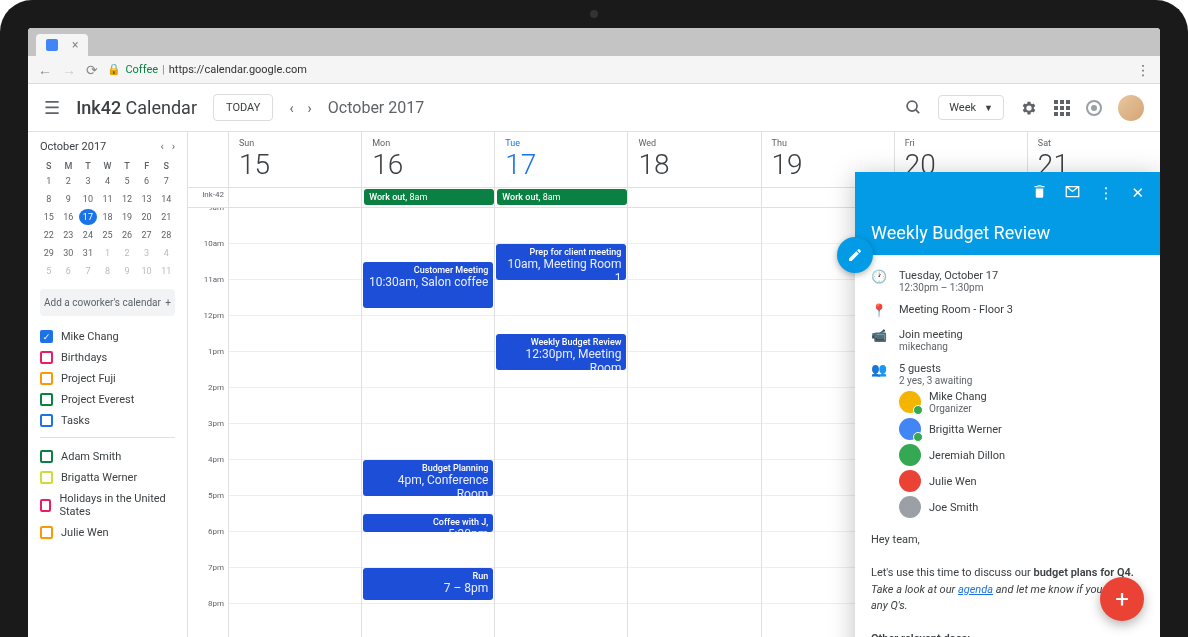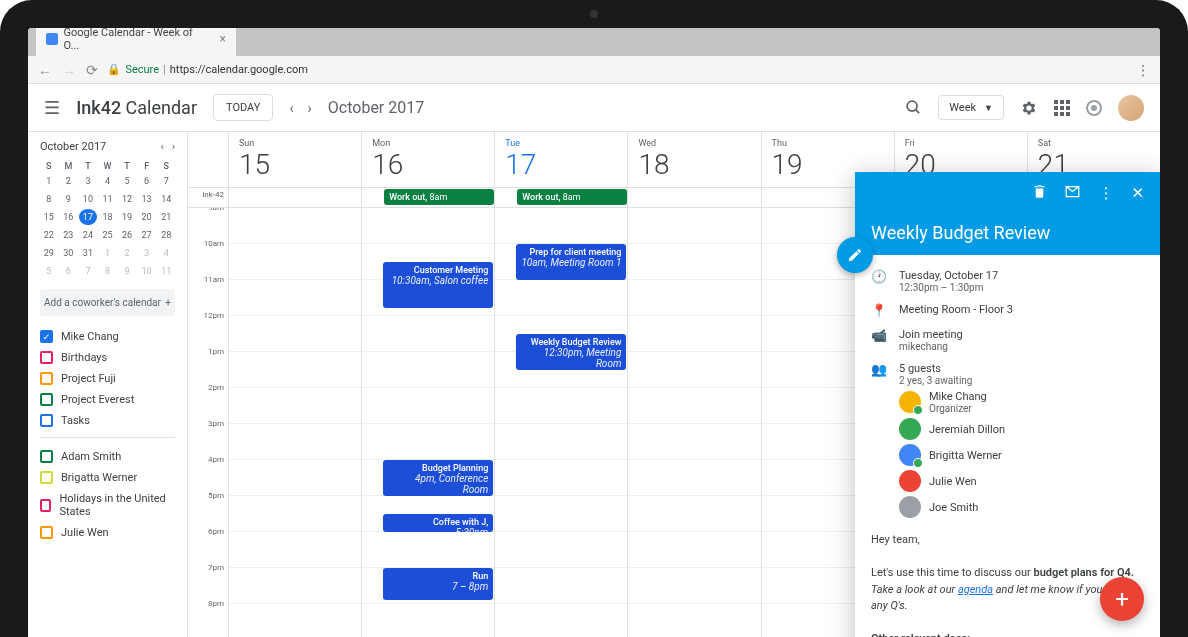--- a/index.html
+++ b/index.html
@@ -63,25 +63,25 @@
 .allday-label { width: 40px; font-size: 8px; color: #5f6368; padding: 2px 4px; text-align: right; }
 .allday-cell { flex: 1; border-left: 1px solid #e0e0e0; padding: 1px; }
 
 .time-grid { flex: 1; display: flex; overflow: hidden; }
 .time-labels { width: 40px; }
 .time-labels div { height: 36px; font-size: 8px; color: #5f6368; text-align: right; padding-right: 4px; position: relative; top: -5px; }
 .day-cols { flex: 1; display: flex; position: relative; }
 .day-col { flex: 1; border-left: 1px solid #e0e0e0; position: relative; }
 .hour-line { height: 36px; border-bottom: 1px solid #eee; }
 
-.event { position: absolute; left: 1px; right: 1px; border-radius: 3px; padding: 3px 5px; font-size: 9px; color: #fff; overflow: hidden; margin-left: 20px; }
+.event { position: absolute; left: 1px; right: 1px; border-radius: 3px; padding: 3px 5px; font-size: 9px; color: #fff; overflow: hidden; }
 .event.green { background: #0b8043; }
 .event.blue { background: #1d4ed8; text-align: right; }
 .event .title { font-weight: 500; }
-.event .meta { font-size: 10px; opacity: 0.9; font-style: italic; }
+.event .meta { font-size: 12px; opacity: 0.9; }
 
 .popup { position: absolute; top: 40px; right: 0; width: 305px; background: #fff; box-shadow: 0 4px 24px rgba(0,0,0,0.25); z-index: 50; }
 .popup-header { background: #039be5; color: #fff; padding: 12px 16px; position: relative; }
 .popup-actions { display: flex; justify-content: flex-end; gap: 18px; margin-bottom: 20px; font-size: 15px; }
 .popup-title { font-size: 18px; font-weight: 400; }
 .edit-fab { position: absolute; left: -18px; bottom: -18px; width: 36px; height: 36px; background: #039be5; border-radius: 50%; display: flex; align-items: center; justify-content: center; box-shadow: 0 2px 6px rgba(0,0,0,0.3); color: #fff; }
 .popup-body { padding: 14px 16px; font-size: 11px; color: #3c4043; }
 .popup-row { display: flex; gap: 12px; margin-bottom: 10px; align-items: flex-start; }
 .popup-row .ico { width: 16px; color: #5f6368; font-size: 13px; flex-shrink: 0; text-align: center; }
 .popup-row .content { flex: 1; }
@@ -102,31 +102,30 @@
 </head>
 <body>
 
 <div class="laptop-camera"></div>
 <div class="laptop-frame">
 
   <div class="browser-chrome">
     <div class="tab-bar">
       <div class="tab">
         <span class="favicon"></span>
-        <span>Google Calendar - Week of O...</span>
         <span class="close">×</span>
       </div>
     </div>
     <div class="addr-bar">
       <span class="nav-btn">←</span>
       <span class="nav-btn" style="opacity:.4">→</span>
       <span class="nav-btn">⟳</span>
       <div class="url-box">
         <span class="secure">🔒</span>
-        <span class="secure">Secure</span>
+        <span class="secure">Coffee</span>
         <span style="color:#888">|</span>
         <span>https://calendar.google.com</span>
       </div>
       <span class="ellipsis">⋮</span>
     </div>
   </div>
 
   <div class="app">
     <div class="app-header">
       <span class="hamburger">☰</span>
@@ -514,31 +513,31 @@
                     <div class="guest">
                       <div class="guest-avatar" style="background: rgb(244, 180, 0);">
                         <div class="badge"></div>
                       </div>
                       <div>
                         <div>Mike Chang</div>
                         <div class="sub">Organizer</div>
                       </div>
                     </div>
                     <div class="guest">
+                      <div class="guest-avatar" style="background: rgb(66, 133, 244);">
+                        <div class="badge"></div>
+                      </div>
+                      <div>
+                        <div>Brigitta Werner</div>
+                      </div>
+                    </div>
+                    <div class="guest">
                       <div class="guest-avatar" style="background: rgb(52, 168, 83);"></div>
                       <div>
                         <div>Jeremiah Dillon</div>
-                      </div>
-                    </div>
-                    <div class="guest">
-                      <div class="guest-avatar" style="background: rgb(66, 133, 244);">
-                        <div class="badge"></div>
-                      </div>
-                      <div>
-                        <div>Brigitta Werner</div>
                       </div>
                     </div>
                     <div class="guest">
                       <div class="guest-avatar" style="background: rgb(234, 67, 53);"></div>
                       <div>
                         <div>Julie Wen</div>
                       </div>
                     </div>
                     <div class="guest">
                       <div class="guest-avatar" style="background: rgb(154, 160, 166);"></div>

